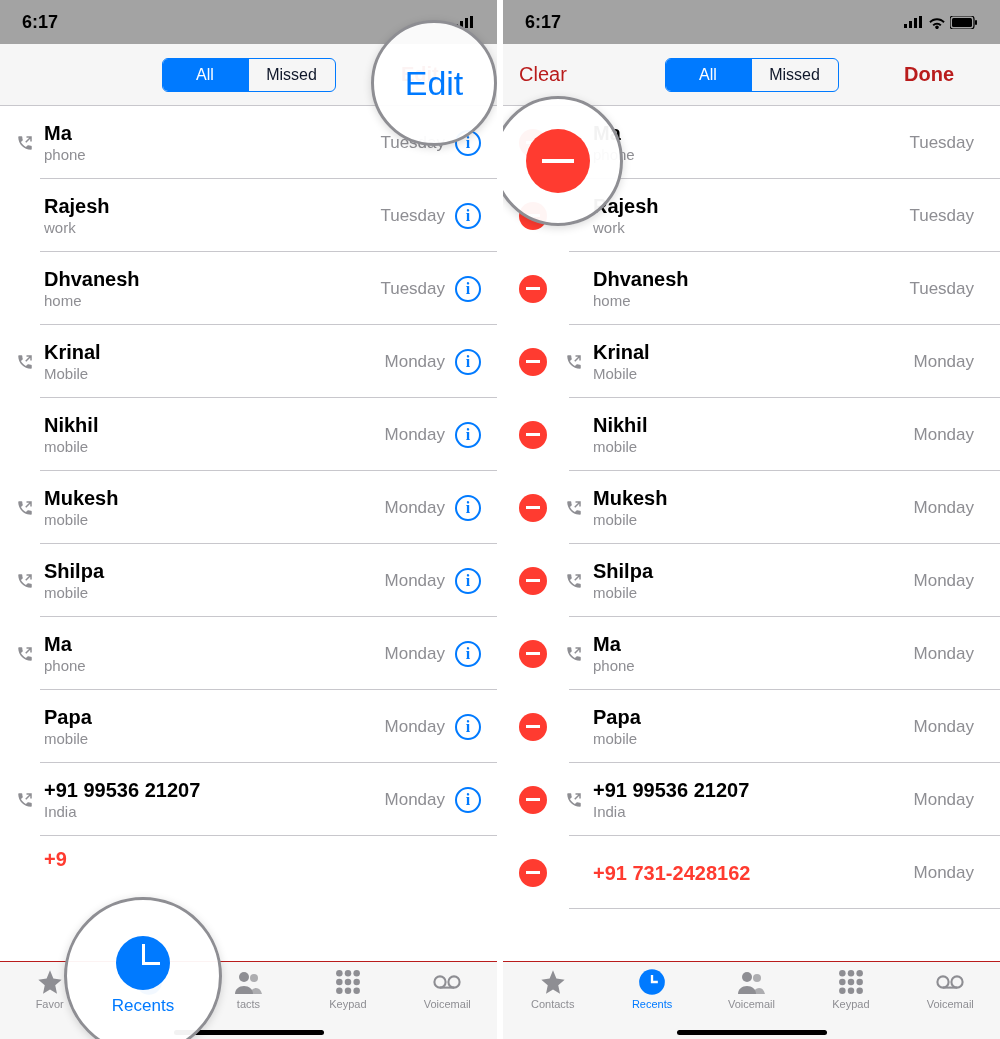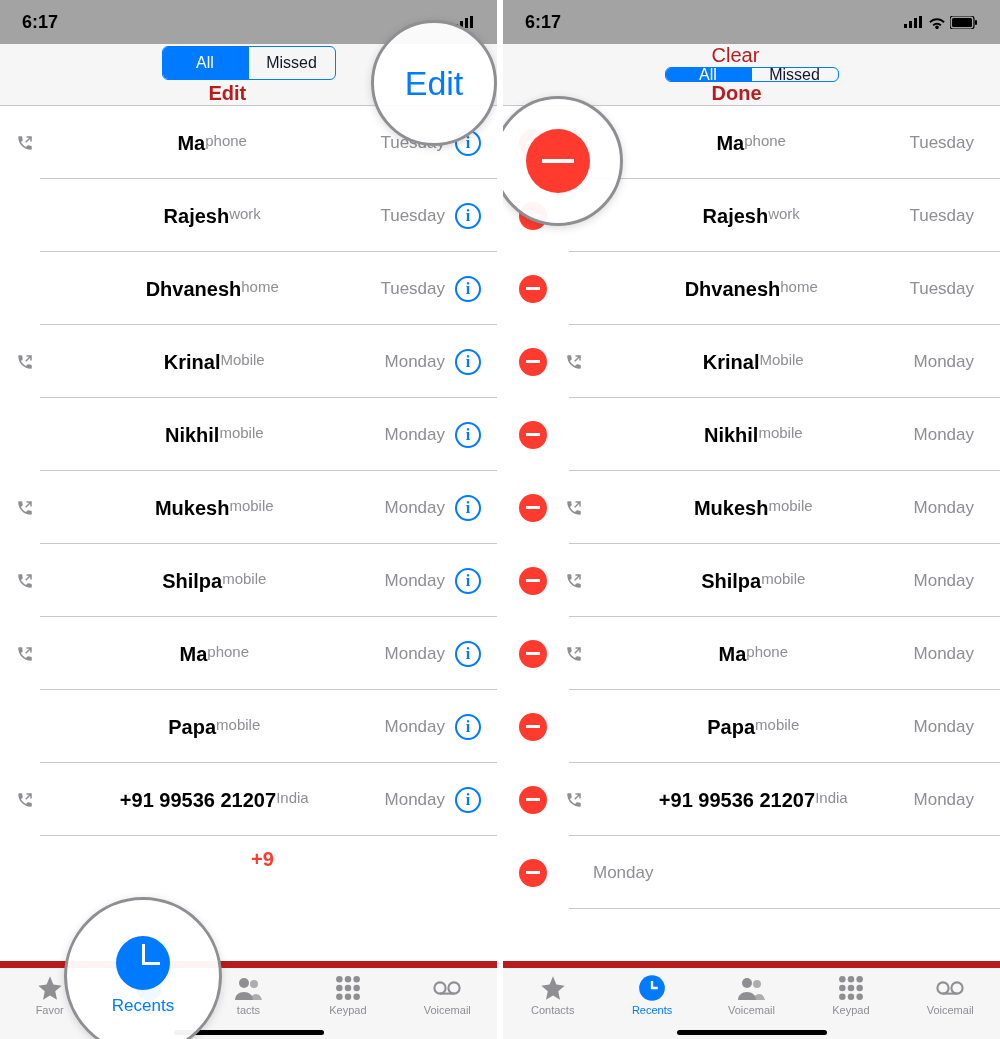--- a/index.html
+++ b/index.html
@@ -32,21 +32,20 @@
   .status-time { font-size: 18px; font-weight: 600; }
   .status-icons { display: flex; gap: 4px; align-items: center; }
   .nav-bar {
     height: 62px;
     background: #f6f6f6;
     display: flex;
     align-items: center;
     justify-content: space-between;
     padding: 0 16px;
     border-bottom: 1px solid #c8c7cc;
-    flex-direction: column;
   }
   .nav-left, .nav-right { font-size: 20px; color: #b91c1c; min-width: 80px; }
   .nav-right { text-align: left; font-weight: 600; }
   .seg-control {
     display: flex;
     border: 1.5px solid #007aff;
     border-radius: 6px;
     overflow: hidden;
     height: 34px;
   }
@@ -89,42 +88,42 @@
   .delete-btn .bar { width: 14px; height: 2.5px; background: #fff; }
   .out-icon {
     width: 22px;
     display: flex;
     align-items: center;
     margin-right: 6px;
     flex-shrink: 0;
     color: #8e8e93;
   }
   .row:not(.has-out) .out-icon { visibility: hidden; }
-  .row-main { flex: 1; display: flex; justify-content: center; }
+  .row-main { flex: 1; display: flex; flex-direction: column; justify-content: center; }
   .row-name { font-size: 20px; font-weight: 600; color: #000; line-height: 1.2; }
   .row-name.missed { color: #ff3b30; }
   .row-sub { font-size: 15px; color: #8e8e93; line-height: 1.3; }
   .row-day { font-size: 17px; color: #8e8e93; margin-right: 10px; }
   .info-btn {
     width: 26px; height: 26px;
     border: 2px solid #007aff;
     border-radius: 50%;
     color: #007aff;
     display: flex;
     align-items: center;
     justify-content: center;
     font-size: 16px;
     font-weight: 600;
     font-family: Georgia, serif;
     flex-shrink: 0;
   }
   .tab-bar {
     height: 78px;
     background: #f6f6f6;
-    border-top: 7px solid #b91c1c;
+    border-top: 1px solid #b91c1c;
     display: flex;
     align-items: flex-start;
     padding-top: 6px;
     justify-content: space-around;
     position: relative;
   }
   .tab {
     display: flex;
     flex-direction: column;
     align-items: center;
@@ -654,20 +653,23 @@
       <div class="row row-edit">
         <div class="delete-btn">
           <div class="bar"></div>
         </div>
         <div class="out-icon">
           <svg width="18" height="18" viewBox="0 0 24 24">
             <path fill="currentColor" d="M6.6 10.8c1.4 2.8 3.8 5.2 6.6 6.6l2.2-2.2c.3-.3.7-.4 1-.2 1.1.4 2.3.6 3.6.6.6 0 1 .4 1 1V20c0 .6-.4 1-1 1C10.6 21 3 13.4 3 4c0-.6.4-1 1-1h3.4c.6 0 1 .4 1 1 0 1.3.2 2.5.6 3.6.1.4 0 .8-.2 1z"></path>
             <path fill="currentColor" d="M14 3h7v7h-2V6.4l-5.3 5.3-1.4-1.4L17.6 5H14z"></path>
           </svg>
         </div>
+        <div class="row-main">
+          <div class="row-name missed">+91 731-2428162</div>
+        </div>
         <div class="row-day">Monday</div>
         <div class="row-sep"></div>
       </div>
     </div>
 
   <div class="tab-bar">
     <div class="tab">
       <div class="tab-icon">
           <svg viewBox="0 0 24 24" width="28" height="28">
             <path class="ico-star" d="M12 2l2.9 6.9L22 10l-5.5 4.7L18 22l-6-3.6L6 22l1.5-7.3L2 10l7.1-1.1z"></path>

